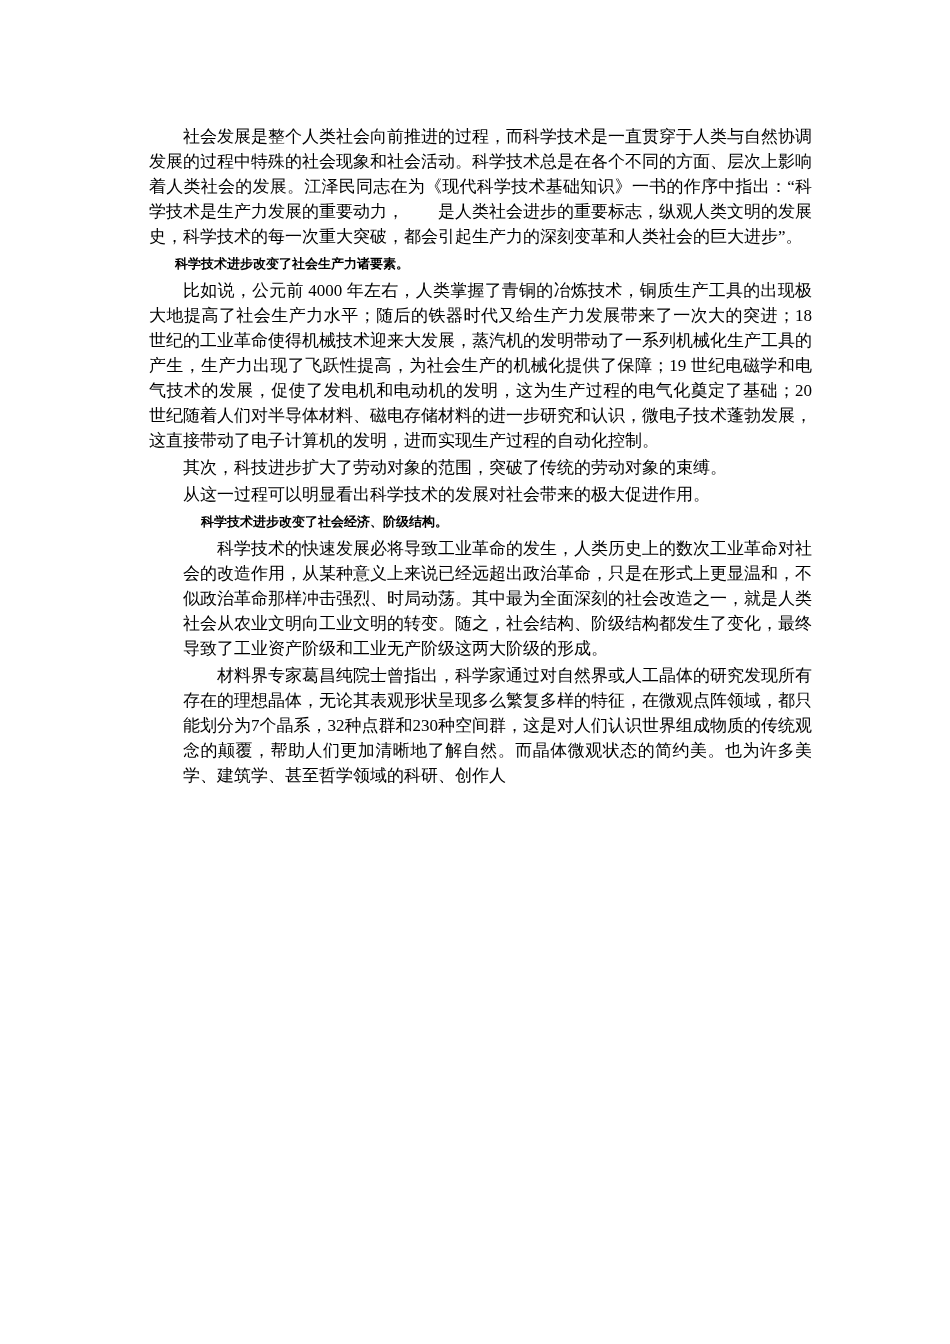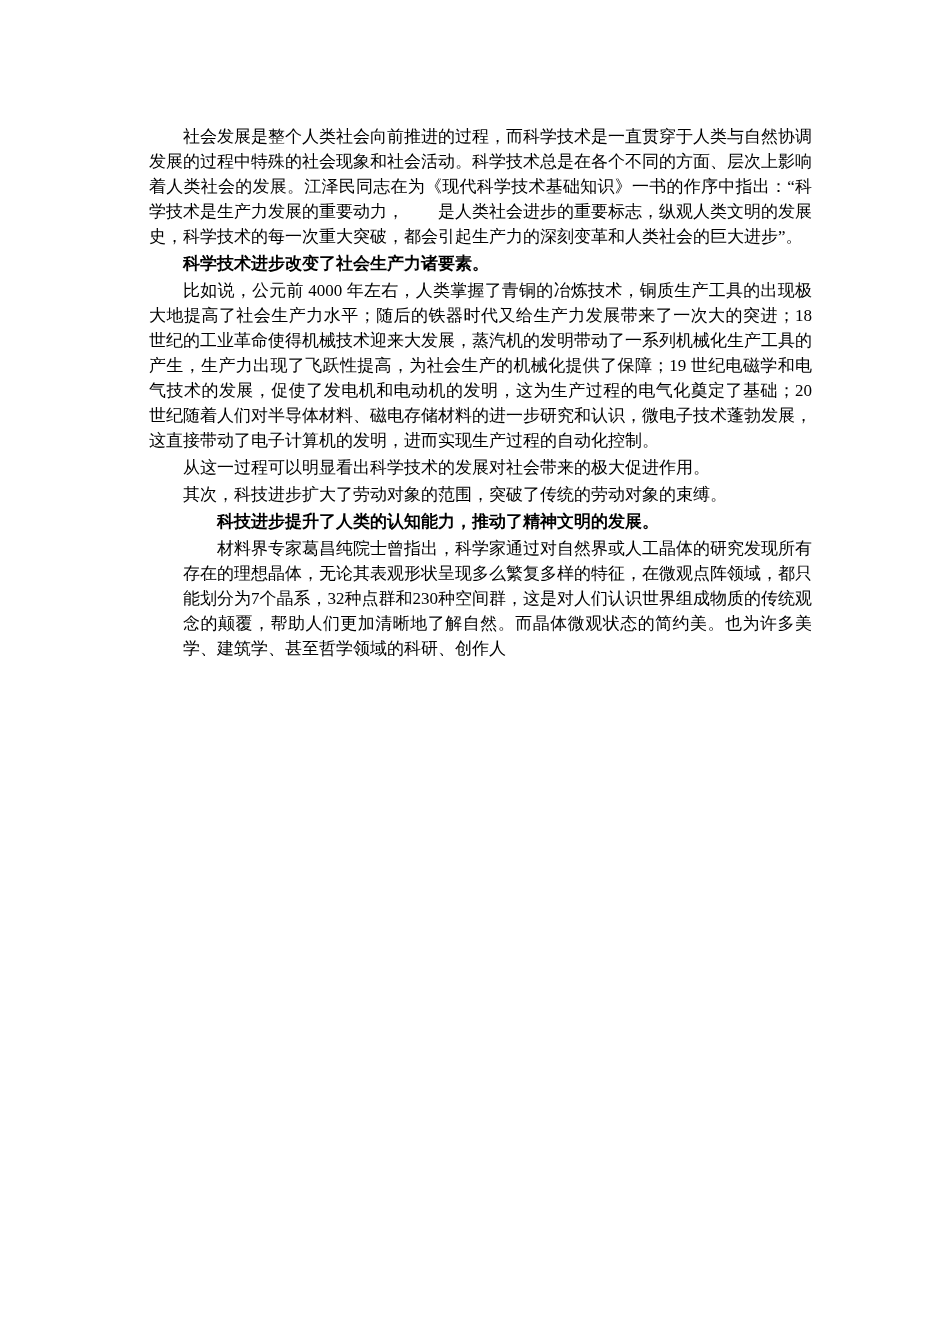--- a/index.html
+++ b/index.html
@@ -26,32 +26,33 @@
     text-align: justify;
     text-justify: inter-ideograph;
     word-break: break-all;
   }
   .para {
     text-indent: 2em;
   }
   .para.heading {
     font-weight: bold;
     font-family: "Liberation Sans", "DejaVu Sans", sans-serif;
-    font-size: 17px;
+    font-size: 13px;
   }
   .para.indent-1 {
     margin-left: 2em;
   }
 </style>
 </head>
 <body>
 
 <div class="page">
   <div class="content" id="doc-content">
       <p class="para body">社会发展是整个人类社会向前推进的过程，而科学技术是一直贯穿于人类与自然协调发展的过程中特殊的社会现象和社会活动。科学技术总是在各个不同的方面、层次上影响着人类社会的发展。江泽民同志在为《现代科学技术基础知识》一书的作序中指出：“科学技术是生产力发展的重要动力，　　是人类社会进步的重要标志，纵观人类文明的发展史，科学技术的每一次重大突破，都会引起生产力的深刻变革和人类社会的巨大进步”。</p>
       <p class="para heading">科学技术进步改变了社会生产力诸要素。</p>
       <p class="para body">比如说，公元前 4000 年左右，人类掌握了青铜的冶炼技术，铜质生产工具的出现极大地提高了社会生产力水平；随后的铁器时代又给生产力发展带来了一次大的突进；18 世纪的工业革命使得机械技术迎来大发展，蒸汽机的发明带动了一系列机械化生产工具的产生，生产力出现了飞跃性提高，为社会生产的机械化提供了保障；19 世纪电磁学和电气技术的发展，促使了发电机和电动机的发明，这为生产过程的电气化奠定了基础；20 世纪随着人们对半导体材料、磁电存储材料的进一步研究和认识，微电子技术蓬勃发展，这直接带动了电子计算机的发明，进而实现生产过程的自动化控制。</p>
+      <p class="para body">其次，科技进步扩大了劳动对象的范围，突破了传统的劳动对象的束缚。</p>
       <p class="para body">从这一过程可以明显看出科学技术的发展对社会带来的极大促进作用。</p>
-      <p class="para body">其次，科技进步扩大了劳动对象的范围，突破了传统的劳动对象的束缚。</p>
-      <p class="para heading indent-1">科技进步提升了人类的认知能力，推动了精神文明的发展。</p>
+      <p class="para heading indent-1">科学技术进步改变了社会经济、阶级结构。</p>
+      <p class="para body indent-1">科学技术的快速发展必将导致工业革命的发生，人类历史上的数次工业革命对社会的改造作用，从某种意义上来说已经远超出政治革命，只是在形式上更显温和，不似政治革命那样冲击强烈、时局动荡。其中最为全面深刻的社会改造之一，就是人类社会从农业文明向工业文明的转变。随之，社会结构、阶级结构都发生了变化，最终导致了工业资产阶级和工业无产阶级这两大阶级的形成。</p>
       <p class="para body indent-1">材料界专家葛昌纯院士曾指出，科学家通过对自然界或人工晶体的研究发现所有存在的理想晶体，无论其表观形状呈现多么繁复多样的特征，在微观点阵领域，都只能划分为7个晶系，32种点群和230种空间群，这是对人们认识世界组成物质的传统观念的颠覆，帮助人们更加清晰地了解自然。而晶体微观状态的简约美。也为许多美学、建筑学、甚至哲学领域的科研、创作人</p>
     </div>
 </div>
 
 </body></html>

